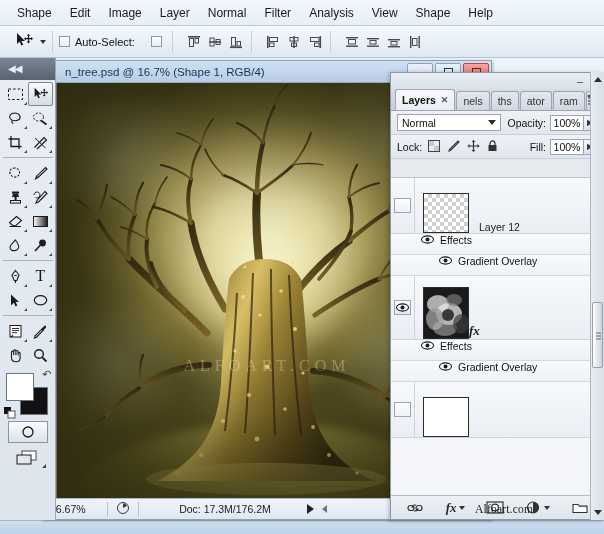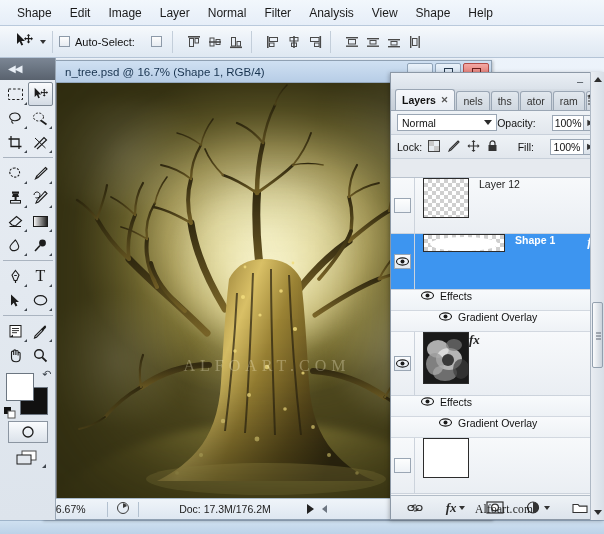--- a/index.html
+++ b/index.html
@@ -124,30 +124,30 @@
      border-radius:3px 3px 0 0; margin-right:1px; color:#333; white-space:nowrap;}
   .ptab.active { background:linear-gradient(180deg,#f6f8fb,#e9eef4); color:#111; height:21px;font-weight:bold;}
   .ptab .x { margin-left:5px; font-size:9px; color:#555;}
   .p-menu { position:absolute; right:3px; bottom:2px; width:14px; height:14px;}
   .p-row { height:24px; display:flex; align-items:center; padding:0 6px;
      background:linear-gradient(180deg,#eef2f6,#e2e7ed); border-bottom:1px solid #c8d0da;}
   .mini-combo { width:104px; height:17px; background:#fff; border:1px solid #9aa6b4;
      display:flex; align-items:center; padding-left:4px; font-size:10.5px; position:relative;}
   .mini-combo .ca { position:absolute; right:4px; width:0;height:0;
      border-left:4px solid transparent;border-right:4px solid transparent;border-top:5px solid #2b2b2b;}
-  .rlabel { font-size:10.5px; margin-left:auto; padding-right:16px;}
+  .rlabel { font-size:10.5px; margin-left:auto; padding-right:4px;}
   .numfield { width:34px; height:16px; border:1px solid #9aa6b4; background:#fff; font-size:10.5px;
      display:flex; align-items:center; justify-content:center;}
   .spinner { width:13px; height:16px; border:1px solid #9aa6b4; border-left:none;
      background:linear-gradient(180deg,#f4f7fa,#dbe2ea); display:flex;align-items:center;justify-content:center;}
   .lockicons { display:flex; align-items:center; gap:7px; margin-left:6px;}
 
   .layerlist { position:absolute; left:0; top:104px; width:212px; height:320px; overflow:hidden;
      background:#f3f5f8; border-top:1px solid #b9c2cd;}
-  .lrow { display:flex; align-items:flex-start; height:56px; border-bottom:1px solid #ccd3dc;
+  .lrow { display:flex; align-items:flex-end; height:56px; border-bottom:1px solid #ccd3dc;
      background:linear-gradient(180deg,#f7f9fb,#eaeef3); position:relative;}
   .lrow.selected { background:#3d95f0; }
   .lrow.selected .lname { color:#fff; font-weight:bold; }
   .eyecell { width:24px; height:100%; display:flex; align-items:center; justify-content:center;
      border-right:1px solid #ccd3dc; }
   .eyebox { width:17px; height:15px; border:1px solid #9aa6b4; background:linear-gradient(180deg,#fafcfe,#e2e8ef);
      display:flex; align-items:center; justify-content:center;}
   .eyebox.empty { background:linear-gradient(180deg,#fdfefe,#eef2f6);}
   .thumb { width:46px; height:40px; border:1px solid #2c2c2c; margin-left:8px; background:#fff;
      position:relative; overflow:hidden; flex:none;}
@@ -768,37 +768,20 @@
     <div class="layerlist">
 
       <div class="lrow">
         <div class="eyecell">
           <div class="eyebox empty"></div>
         </div>
         <div class="thumb checker"></div>
         <div class="lname">Layer 12</div>
       </div>
 
-      <div class="lrow selected">
-        <div class="eyecell">
-          <div class="eyebox">
-            <svg width="13" height="9">
-                <ellipse cx="6.5" cy="4.5" rx="6" ry="3.6" fill="none" stroke="#1a1a1a" stroke-width="1.1"></ellipse>
-                <circle cx="6.5" cy="4.5" r="2" fill="#1a1a1a"></circle>
-              </svg>
-          </div>
-        </div>
-        <div class="thumb wide checker">
-          <svg width="80" height="16" style="position:absolute;left:0;top:0;">
-              <ellipse cx="40" cy="9" rx="34" ry="7" fill="#ffffff"></ellipse>
-            </svg>
-        </div>
-        <div class="lname">Shape 1</div>
-        <span class="fx">fx</span>
-      </div>
       <div class="subrow">
         <span class="se">
           <svg width="13" height="9">
               <ellipse cx="6.5" cy="4.5" rx="6" ry="3.6" fill="none" stroke="#1a1a1a" stroke-width="1.1"></ellipse>
               <circle cx="6.5" cy="4.5" r="2" fill="#1a1a1a"></circle>
             </svg>
         </span>
         <span>Effects</span>
       </div>
       <div class="subrow indent2">

